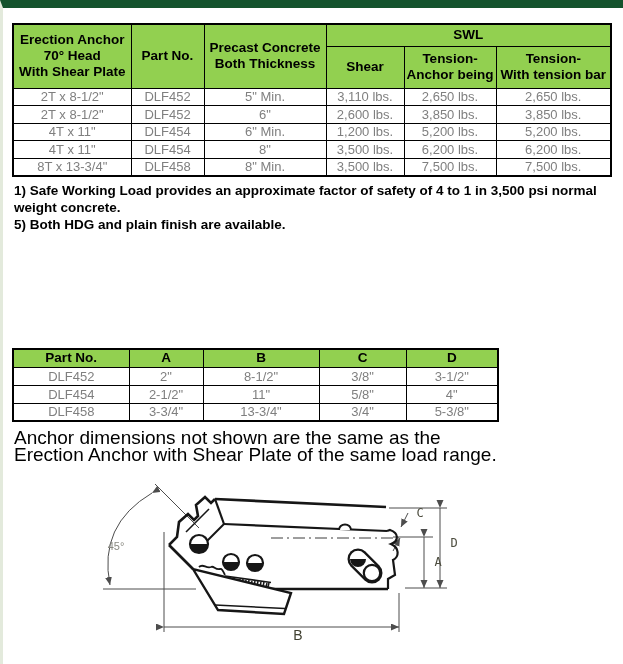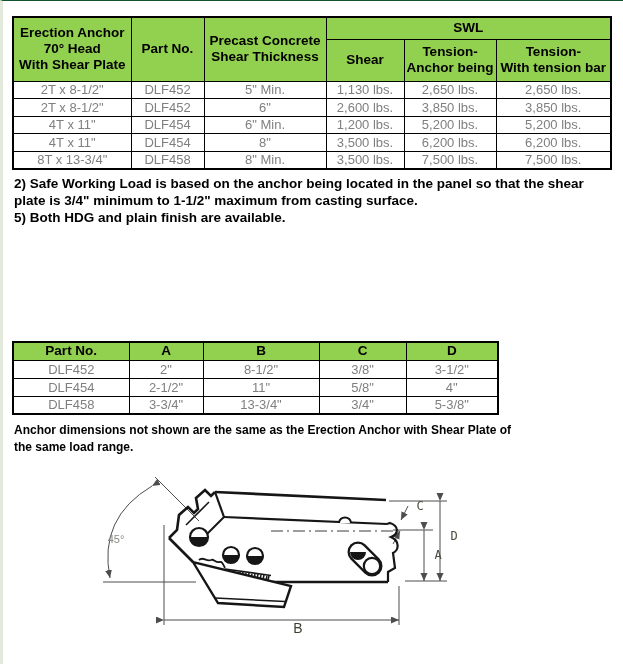--- a/index.html
+++ b/index.html
@@ -1,34 +1,34 @@
 <!DOCTYPE html>
 <html><head>
 <meta charset="utf-8">
 <style>
   html,body{margin:0;padding:0;background:#fff;}
   .page{position:relative;width:623px;height:664px;background:#fff;overflow:hidden;
         font-family:"Liberation Sans",sans-serif;
-        border-top:1px solid #14532d;border-left:3px solid #e3eadc;box-sizing:border-box;}
+        border-top:8px solid #14532d;border-left:3px solid #e3eadc;box-sizing:border-box;}
   table{border-collapse:collapse;table-layout:fixed;position:absolute;background:#fff;}
   th,td{border:1px solid #000;padding:0 2px;overflow:hidden;white-space:nowrap;}
   th{background:#92d050;color:#000;font-weight:bold;font-size:13.5px;text-align:center;line-height:16px;}
   td{color:#7f7f7f;font-size:13px;text-align:center;}
   .t1{left:9px;top:15px;width:598px;border:2px solid #000;}
   .t1 tr.h1{height:22px;}
   .t1 tr.h2{height:42px;}
   .t1 tbody tr{height:17.5px;}
   .t2{left:9px;top:340px;width:485px;border:2px solid #000;}
   .t2 tr.h1{height:18px;}
   .t2 tbody tr{height:18px;}
   .notes{position:absolute;left:11px;top:174px;width:604px;
          font-size:13.5px;font-weight:bold;color:#000;line-height:17.1px;}
   .notes p{margin:0;}
   .dimnote{position:absolute;left:11px;top:421px;width:500px;
-           font-size:12px;font-weight:bold;color:#000;line-height:17.1px;}
+           font-size:19px;font-weight:normal;color:#000;line-height:17.1px;}
   .drawing{position:absolute;left:0;top:459px;width:623px;height:205px;}
   .lblmono{font-family:"DejaVu Sans Mono",monospace;font-size:12px;fill:#4c4c3e;}
   .lblb{font-family:"Liberation Sans",sans-serif;font-size:14px;fill:#3f3f30;}
   .lblangle{font-family:"Liberation Sans",sans-serif;font-size:11px;fill:#8a8a82;}
 </style>
 </head>
 <body>
 
 <div class="page">
 
@@ -44,42 +44,42 @@
     <thead>
       <tr class="h1">
         <th rowspan="2">
           <div>Erection Anchor</div>
           <div>70° Head</div>
           <div>With Shear Plate</div>
         </th>
         <th rowspan="2">Part No.</th>
         <th rowspan="2">
           <div>Precast Concrete</div>
-          <div>Shear Thickness</div>
+          <div>Both Thickness</div>
         </th>
         <th colspan="3">SWL</th>
       </tr>
       <tr class="h2">
         <th>Shear</th>
         <th>
           <div>Tension-</div>
           <div>Anchor being</div>
         </th>
         <th>
           <div>Tension-</div>
           <div>With tension bar</div>
         </th>
       </tr>
     </thead>
     <tbody>
         <tr>
           <td>2T x 8-1/2"</td>
           <td>DLF452</td>
           <td>5" Min.</td>
-          <td>1,130 lbs.</td>
+          <td>3,110 lbs.</td>
           <td>2,650 lbs.</td>
           <td>2,650 lbs.</td>
         </tr>
         <tr>
           <td>2T x 8-1/2"</td>
           <td>DLF452</td>
           <td>6"</td>
           <td>2,600 lbs.</td>
           <td>3,850 lbs.</td>
           <td>3,850 lbs.</td>
@@ -105,21 +105,21 @@
           <td>DLF458</td>
           <td>8" Min.</td>
           <td>3,500 lbs.</td>
           <td>7,500 lbs.</td>
           <td>7,500 lbs.</td>
         </tr>
       </tbody>
   </table>
 
   <div class="notes">
-    <p>2) Safe Working Load is based on the anchor being located in the panel so that the shear plate is 3/4" minimum to 1-1/2" maximum from casting surface.</p>
+    <p>1) Safe Working Load provides an approximate factor of safety of 4 to 1 in 3,500 psi normal weight concrete.</p>
     <p>5) Both HDG and plain finish are available.</p>
   </div>
 
   <table class="t2">
     <colgroup>
         <col style="width:116px">
         <col style="width:74px">
         <col style="width:116px">
         <col style="width:87px">
         <col style="width:92px">

